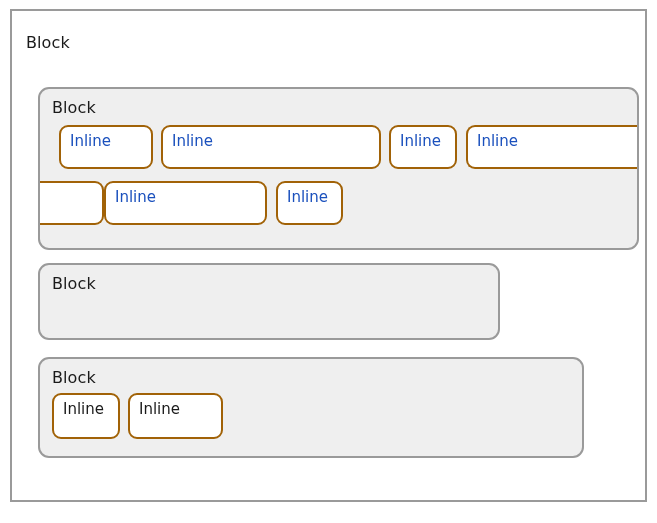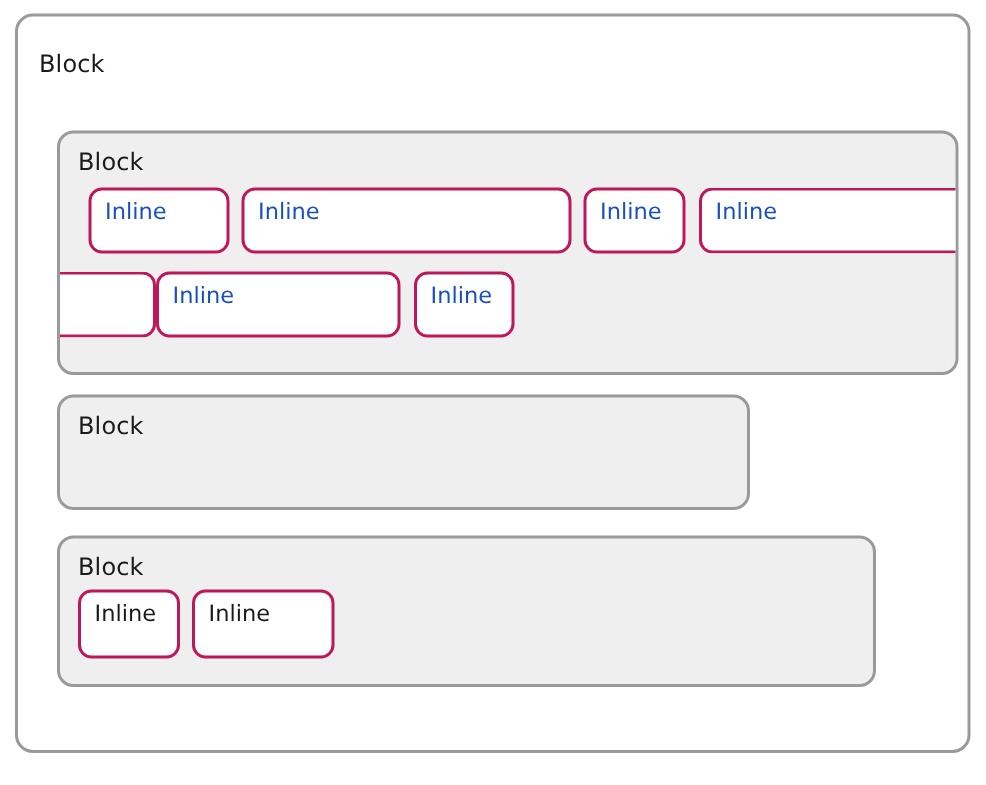--- a/index.html
+++ b/index.html
@@ -30,21 +30,21 @@
     box-sizing: border-box;
     border: 2px solid #9a9a9a;
     border-radius: 11px;
   }
   .block-outer {
     left: 10px;
     top: 9px;
     width: 637px;
     height: 493px;
     background: #ffffff;
-    border-radius: 12px;
+    border-radius: 0;
   }
   .block-label {
     position: absolute;
     font-size: 16px;
     line-height: 18px;
     color: #1a1a1a;
     letter-spacing: 0.1px;
     white-space: nowrap;
   }
   .block-outer > .block-label {
@@ -83,21 +83,21 @@
     top: 346px;
     width: 546px;
     height: 101px;
   }
 
   
   .inline-box {
     position: absolute;
     box-sizing: border-box;
     background: #ffffff;
-    border: 2px solid #be185d;
+    border: 2px solid #a16207;
     border-radius: 9px;
   }
   .inline-label {
     position: absolute;
     left: 9px;
     top: 6px;
     font-size: 15px;
     line-height: 17px;
     color: #1a50bd;
     white-space: nowrap;

